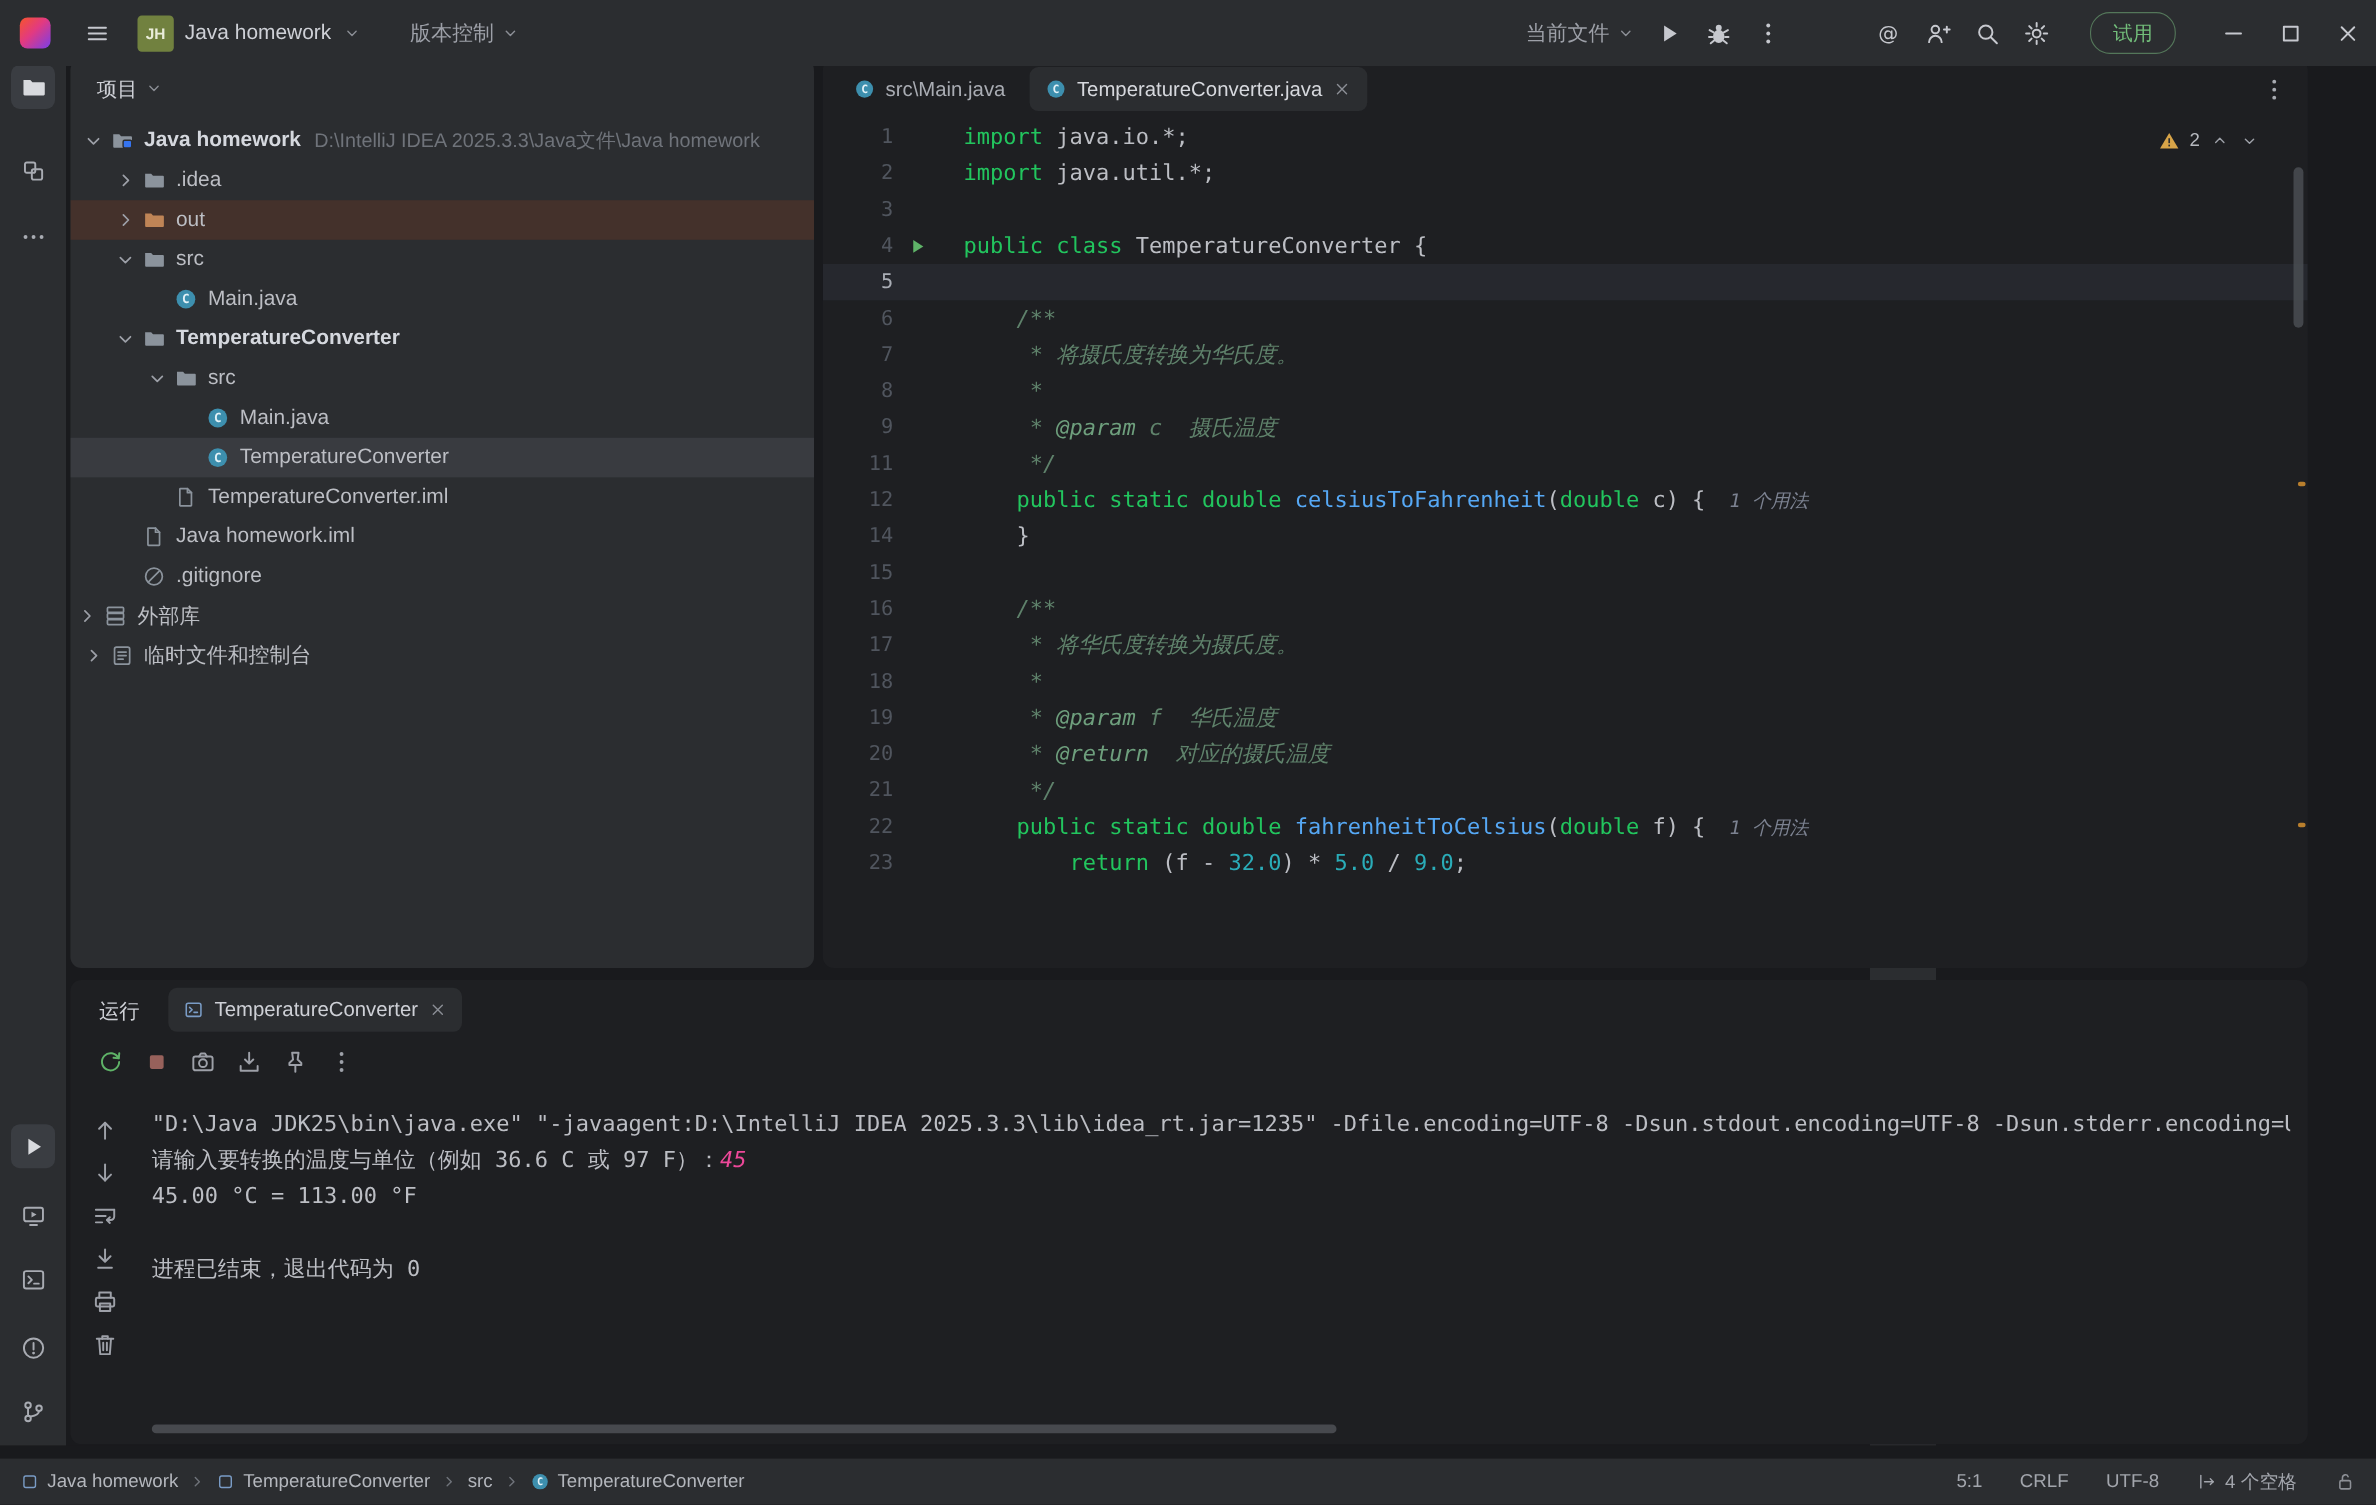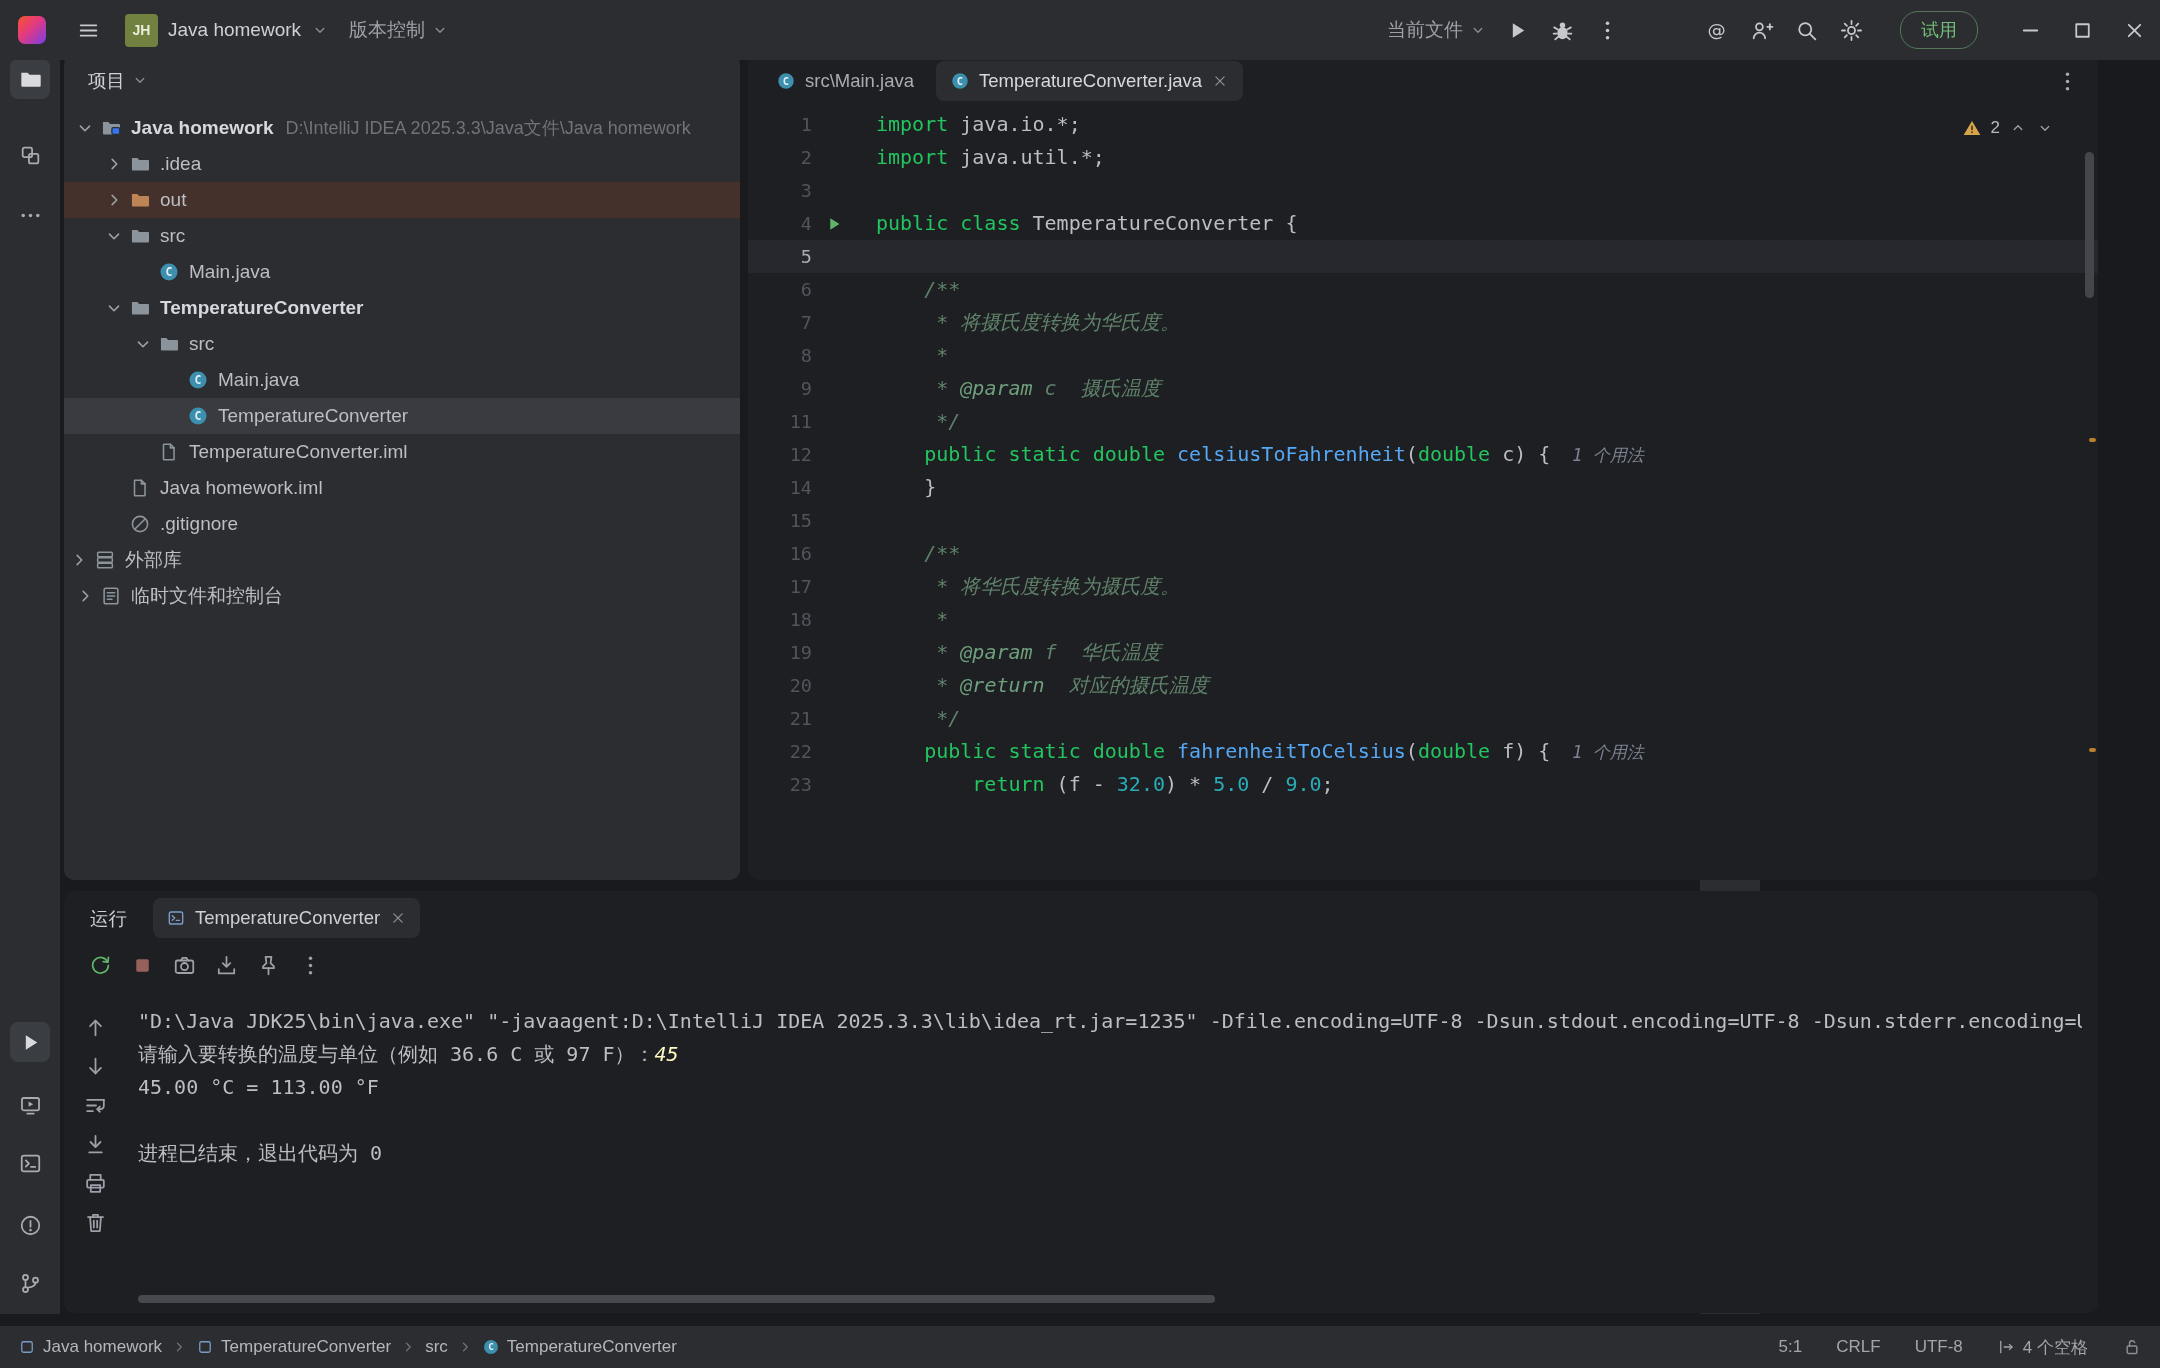--- a/index.html
+++ b/index.html
@@ -8,21 +8,21 @@
   .icon{display:inline-flex;align-items:center;justify-content:center;flex:0 0 auto;}
   .icon svg{width:100%;height:100%;stroke:currentColor;fill:none;stroke-width:1.7;stroke-linecap:round;stroke-linejoin:round;}
   .i16{width:18px;height:18px}.i18{width:20px;height:20px}.i20{width:22px;height:22px}.i24{width:25px;height:25px}
   .c-green{color:#5fb368}.c-stop{color:#97615b}.c-folder{color:#8b939c}.c-out{color:#bf8456}.c-blue{color:#7a9cc6}
   
   .titlebar{position:absolute;top:0;left:0;width:100%;height:60px;background:#2b2d30;display:flex;align-items:center;padding-left:18px;box-sizing:border-box;z-index:5;}
   .logo{width:28px;height:28px;border-radius:7px;background:linear-gradient(135deg,#f7542c 0%,#e23a81 45%,#7a3ee8 100%);margin-right:20px;}
   .tb-icon{color:#c6c8ce;margin:0 10px;}
   .proj-widget{display:flex;align-items:center;gap:10px;margin-left:14px;color:#ced0d6;font-size:19px;cursor:default;}
   .avatar{width:33px;height:33px;border-radius:4px;background:#71813f;color:#e9ecd9;font-size:14px;font-weight:bold;display:flex;align-items:center;justify-content:center;}
-  .vcs-widget{display:flex;align-items:center;gap:6px;margin-left:20px;color:#9da0a8;font-size:19px;}
+  .vcs-widget{display:flex;align-items:center;gap:6px;margin-left:44px;color:#9da0a8;font-size:19px;}
   .chev-sm{color:#8b8e95}
   .tb-spacer{flex:1}
   .run-widget{display:flex;align-items:center;gap:6px;color:#9da0a8;font-size:19px;margin-right:8px;}
   .tb-gap{width:64px}
   .trial{margin:0 26px;padding:6px 20px;border:1.5px solid #54775a;border-radius:18px;color:#72bd7a;font-size:18px;}
   .winctl{width:52px;height:60px;display:flex;align-items:center;justify-content:center;color:#c6c8ce;}
   
   .workspace{position:absolute;top:48px;left:0;width:1760px;height:1266px;background:#191a1d;}
   .stripe{position:absolute;top:0;bottom:0;width:60px;background:#2b2d30;}
   .stripe.left{left:0}.stripe.right{right:0}
@@ -67,21 +67,21 @@
   .mark{position:absolute;right:2px;width:7px;height:4px;background:#b97f2d;border-radius:2px;}
   .m1{top:330px}.m2{top:640px}
   
   .run-head{display:flex;align-items:center;gap:26px;height:54px;padding-left:26px;}
   .run-title{font-size:18.5px;color:#ced0d6;}
   .run-tab{display:flex;align-items:center;gap:9px;height:40px;padding:0 13px;border-radius:8px;background:#2b2d30;color:#ced0d6;font-size:18.5px;}
   .run-toolbar{display:flex;align-items:center;gap:17px;height:40px;padding-left:24px;color:#9da0a8;}
   .run-side{position:absolute;left:10px;top:124px;width:42px;display:flex;flex-direction:column;gap:14px;align-items:center;color:#9da0a8;}
   .console{position:absolute;left:74px;top:114px;right:16px;height:172px;overflow:hidden;white-space:pre;
     font-family:"DejaVu Sans Mono","Liberation Mono",monospace;font-size:20px;line-height:33px;}
-  .con{color:#bcbec4}.inp{color:#fef9c3;font-style:italic}
+  .con{color:#bcbec4}.inp{color:#ec4899;font-style:italic}
   .con-line{height:33px;}
   .hthumb{position:absolute;left:74px;bottom:10px;width:1077px;height:8px;border-radius:4px;background:#47494e;}
   
   .statusbar{position:absolute;bottom:0;left:0;width:100%;height:42px;background:#2b2d30;display:flex;align-items:center;
     padding:0 18px;box-sizing:border-box;font-size:17px;color:#a2a5ac;}
   .crumbs{display:flex;align-items:center;gap:8px;color:#b4b7bd;}
   .crumb{display:flex;align-items:center;gap:7px;}
   .crumb-sep{color:#6f737a;}
   .sb-right{display:flex;align-items:center;gap:34px;margin-left:auto;}
   .sb-ind{display:flex;align-items:center;gap:8px;}

